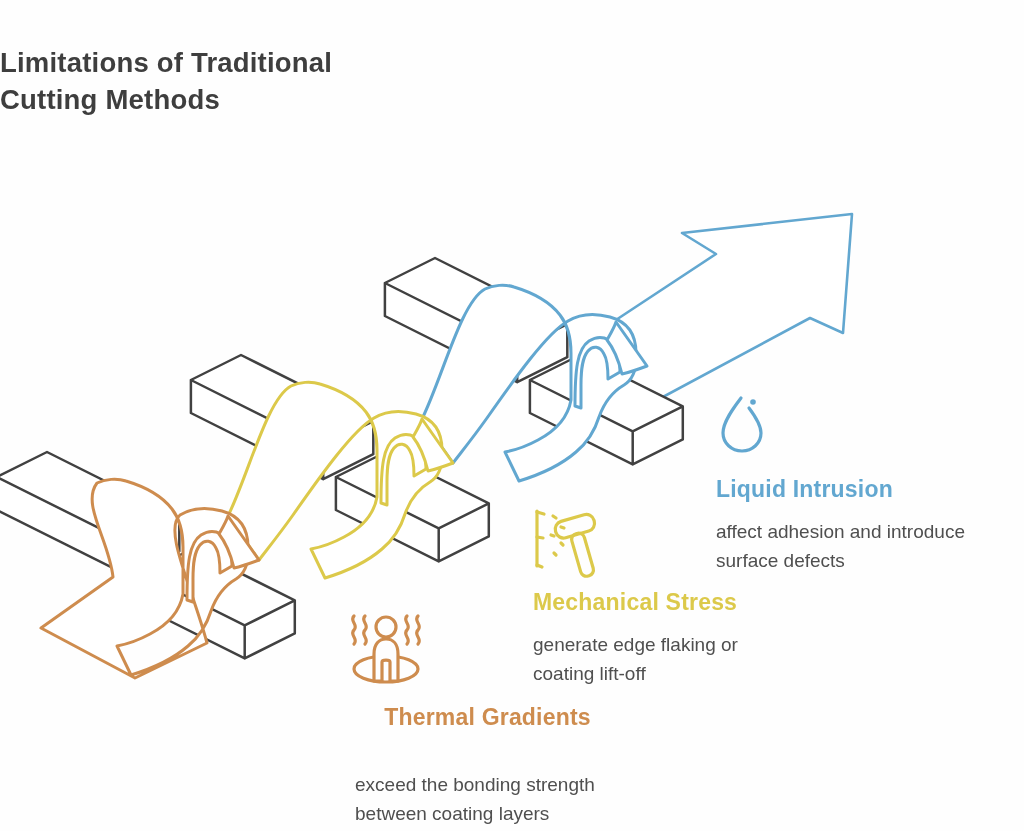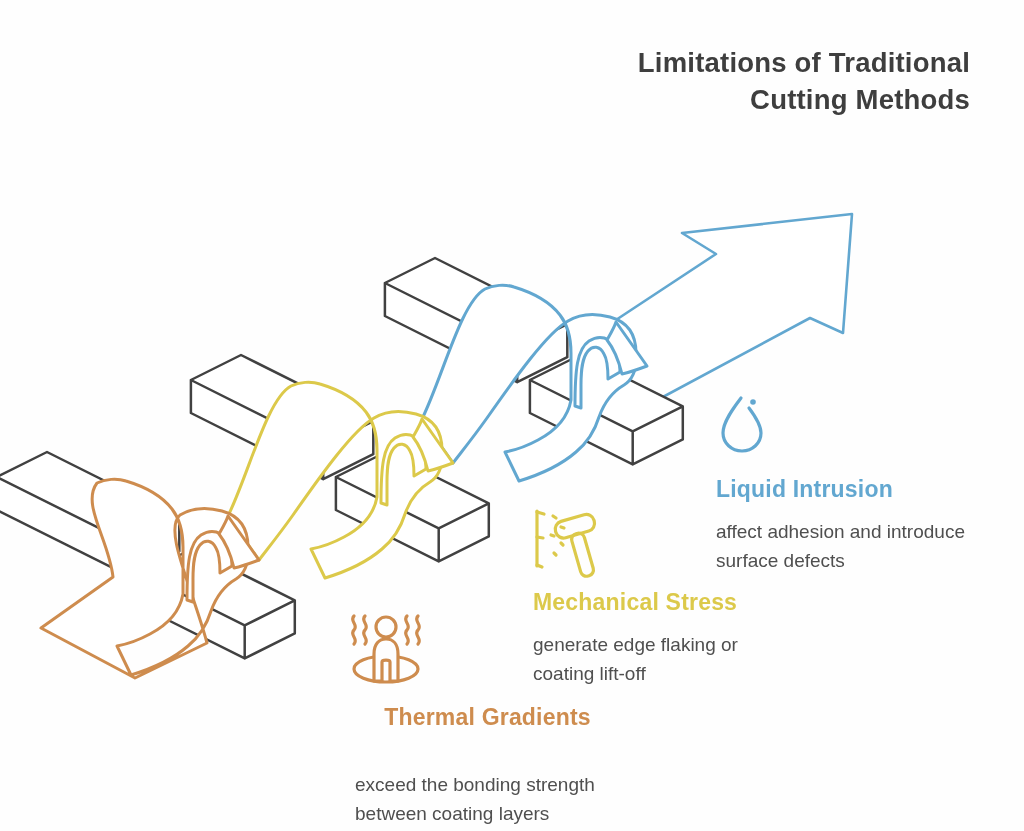--- a/index.html
+++ b/index.html
@@ -4,21 +4,21 @@
 <style>
   html,body{margin:0;padding:0;}
   body{
     width:1024px;height:831px;position:relative;overflow:hidden;
     background:#fefefe;
     font-family:"Liberation Sans","DejaVu Sans",sans-serif;
   }
   .page{position:absolute;inset:0;}
   #page-title{
     position:absolute;left:0;top:44px;width:970px;margin:0;
-    text-align:right;font-size:27.5px;line-height:37px;font-weight:bold;
+    text-align:left;font-size:27.5px;line-height:37px;font-weight:bold;
     white-space:pre-line;letter-spacing:.2px;
   }
   #diagram{position:absolute;left:0;top:0;z-index:1;}
   .sec{position:absolute;z-index:2;}
   .sec .icon{display:block;}
   .sec .label{font-size:23px;font-weight:bold;letter-spacing:.2px;}
   .sec .desc{font-size:19px;line-height:29px;color:#4f4f4f;white-space:pre-line;margin-top:14px;}
   #sec-thermal{left:340px;top:610px;width:280px;}
   #sec-thermal .label{margin-top:4px;margin-left:15px;}
   #sec-thermal .desc{margin-left:15px;margin-top:39px;}

